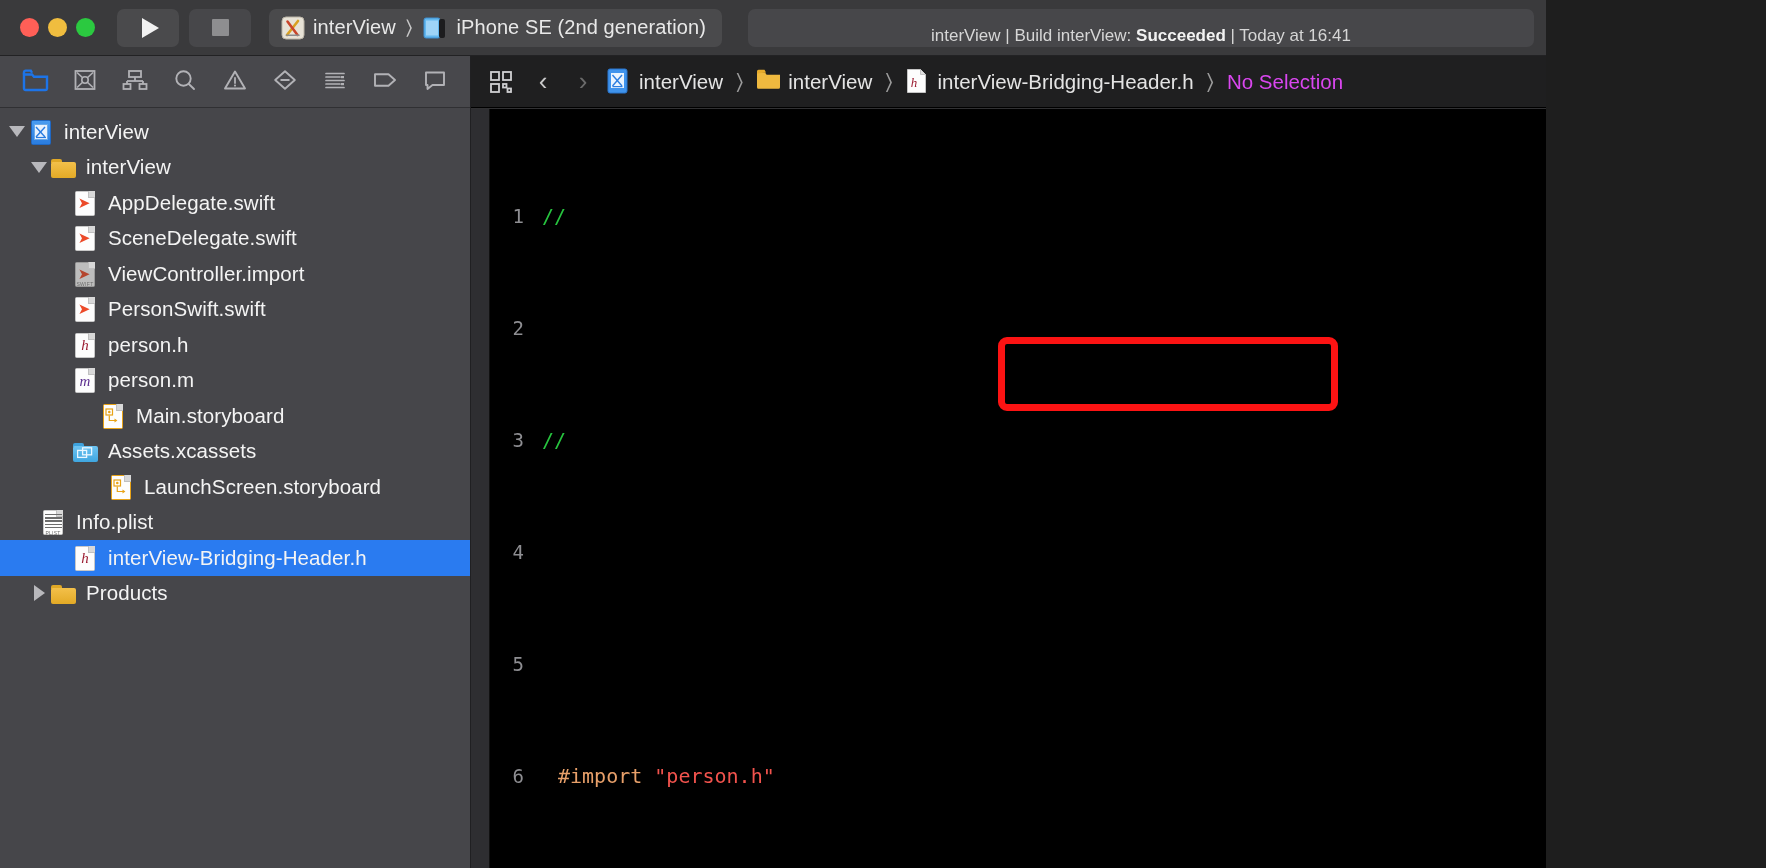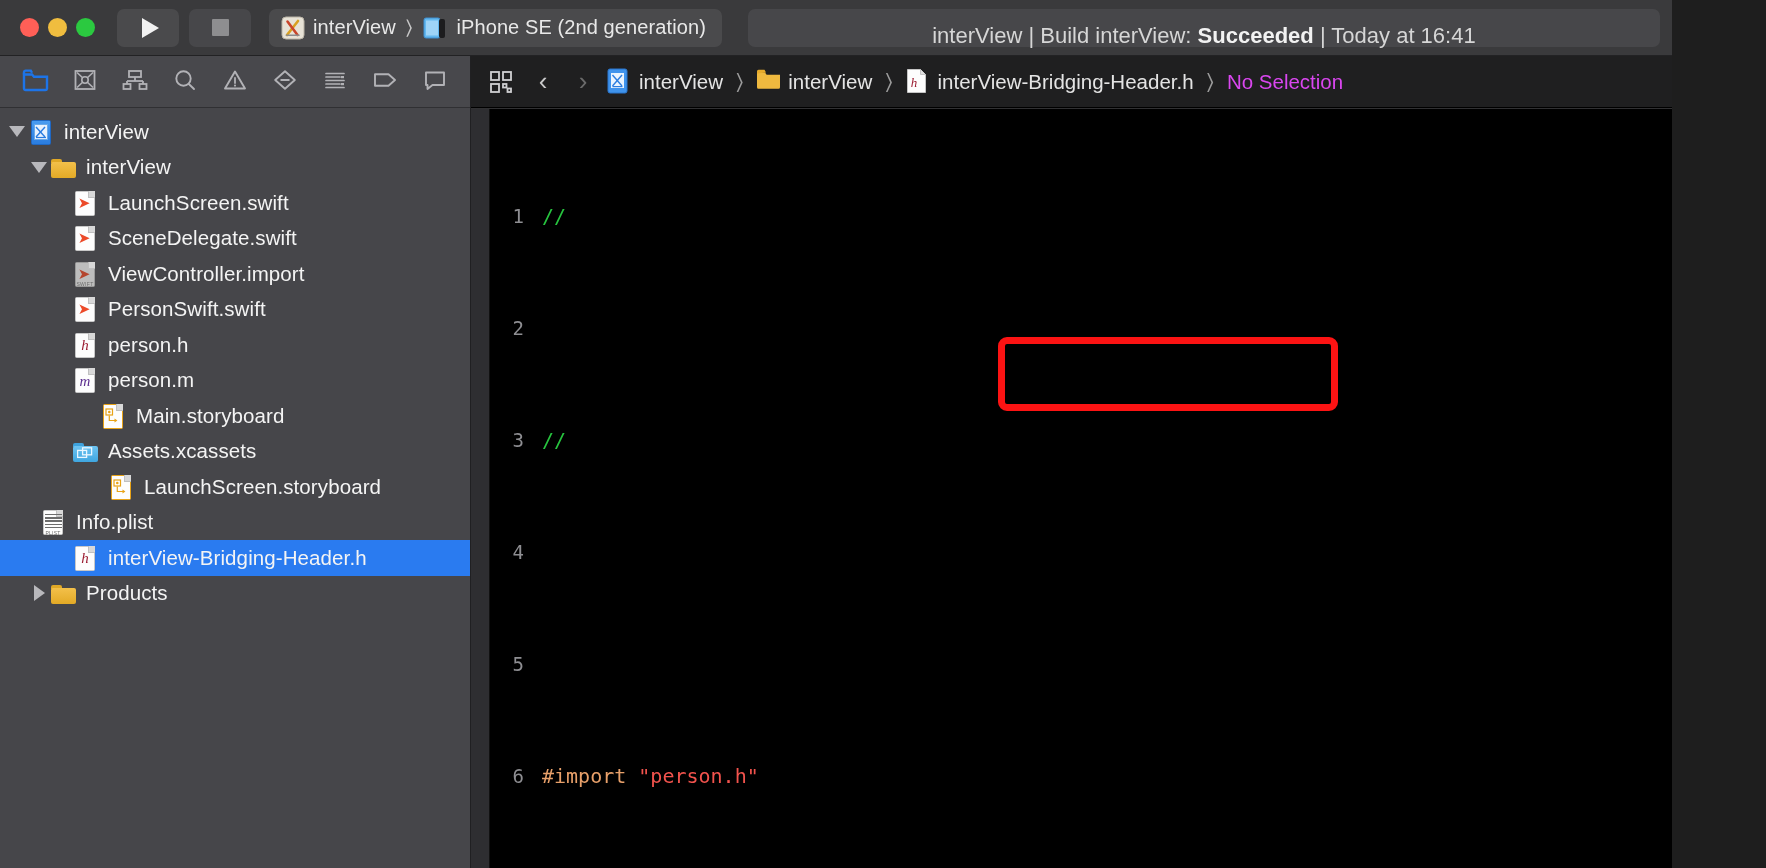--- a/index.html
+++ b/index.html
@@ -5,21 +5,21 @@
   html, body {
     margin: 0; padding: 0;
     width: 1766px; height: 868px;
     overflow: hidden;
     background: #1e1e1e;
     font-family: "Liberation Sans", sans-serif;
     -webkit-font-smoothing: antialiased;
   }
   #app {
     position: relative;
-    width: 1672px; height: 868px;
+    width: 1546px; height: 868px;
     display: flex; flex-direction: column;
     background: #2b2b2b;
   }
 
   
   .toolbar {
     height: 56px;
     min-height: 56px;
     background: #3a3a3c;
     display: flex;
@@ -80,21 +80,21 @@
     background: #47474a;
     border-radius: 7px;
     display: flex; align-items: center;
     justify-content: center;
     padding: 0 18px;
     margin-left: 26px;
     flex: 1;
     min-width: 0;
   }
   .status-text {
-    color: #d6d6d6; font-size: 22px; white-space: nowrap; margin-top: 16px;
+    color: #d6d6d6; font-size: 17px; white-space: nowrap; margin-top: 16px;
   }
   .status-text b { color: #f2f2f2; font-weight: bold; }
 
   
   .xc-app-icon { width: 24px; height: 24px; position: relative; flex:none; }
   .sim-icon { width: 26px; height: 24px; position: relative; flex:none; }
 
   
   .bodywrap { flex: 1; display: flex; min-height: 0; }
 
@@ -307,21 +307,21 @@
     text-align: right;
     color: #8e8e92;
     font-size: 19px;
     padding-right: 18px;
     box-sizing: border-box;
     flex: none;
     user-select: none;
   }
   .ctext { white-space: pre; }
   .cm { color: #27c53f; }
-  .kw { color: #e8a06a; }
+  .kw { color: #e8a06a; margin-left: 16px; }
   .str { color: #f2534d; }
 
   
   .annot {
     position: absolute;
     left: 527px; top: 228px;
     width: 340px; height: 74px;
     border: 7px solid #fc1313;
     border-radius: 9px;
     box-sizing: border-box;
@@ -502,21 +502,21 @@
           <span class="row-label">interView</span>
         </div>
 
         <div class="row" style="padding-left:72px">
           <span class="ficon">
             <span class="page">
                 <span class="fold"></span>
               </span>
             <span class="swift-bird">➤</span>
           </span>
-          <span class="row-label">LaunchScreen.swift</span>
+          <span class="row-label">AppDelegate.swift</span>
         </div>
 
         <div class="row" style="padding-left:72px">
           <span class="ficon">
             <span class="page">
                 <span class="fold"></span>
               </span>
             <span class="swift-bird">➤</span>
           </span>
           <span class="row-label">SceneDelegate.swift</span>

